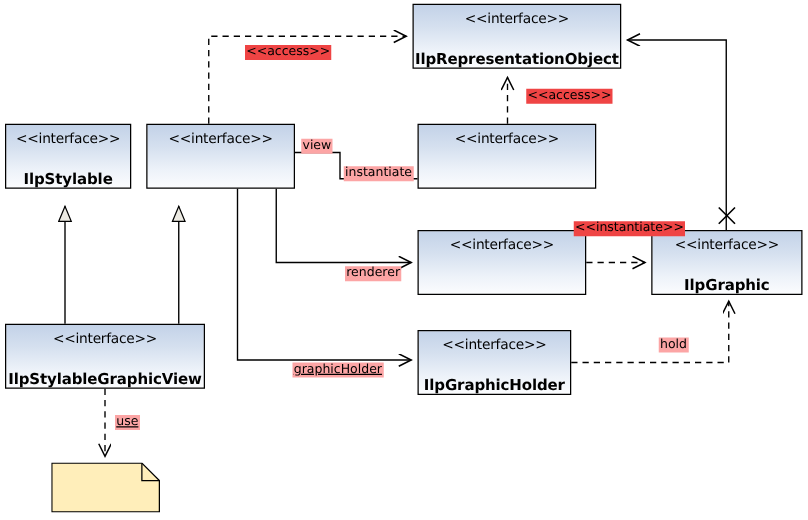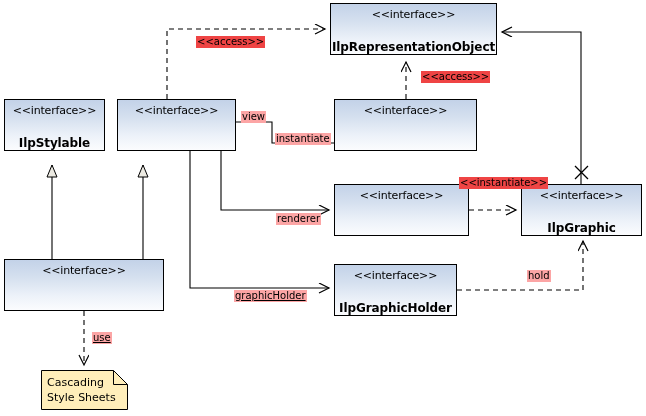--- a/index.html
+++ b/index.html
@@ -194,31 +194,28 @@
     <div class="classname">IlpGraphic</div>
   </div>
 
   <div class="uml-class" style="left:334px; top:264px; width:123px; height:52px;">
     <div class="stereotype">&lt;&lt;interface&gt;&gt;</div>
     <div class="classname">IlpGraphicHolder</div>
   </div>
 
   <div class="uml-class" style="left:4px; top:259px; width:160px; height:52px;">
     <div class="stereotype">&lt;&lt;interface&gt;&gt;</div>
+    <div class="classname">IlpStylableGraphicView</div>
   </div>
 
   <div class="note-box" style="left:41px; top:370px; width:87px; height:40px;">
     <svg width="87" height="40" viewBox="0 0 87 40" xmlns="http://www.w3.org/2000/svg">
       <path d="M0.5,0.5 L72.5,0.5 L86.5,14.5 L86.5,39.5 L0.5,39.5 z" fill="#ffeeba" stroke="#000000" stroke-width="1"></path>
       <path d="M72.5,0.5 L72.5,14.5 L86.5,14.5" fill="none" stroke="#000000" stroke-width="1"></path>
     </svg>
-    <div class="note-text">
-      <div>Cascading</div>
-      <div>Style Sheets</div>
-    </div>
   </div>
 
   <div class="stereo-label" style="left:196px; top:36px;">&lt;&lt;access&gt;&gt;</div>
 
   <div class="stereo-label" style="left:421px; top:71px;">&lt;&lt;access&gt;&gt;</div>
 
   <div class="edge-label" style="left:241px; top:111px;">view</div>
 
   <div class="edge-label" style="left:275px; top:133px;">instantiate</div>
 

